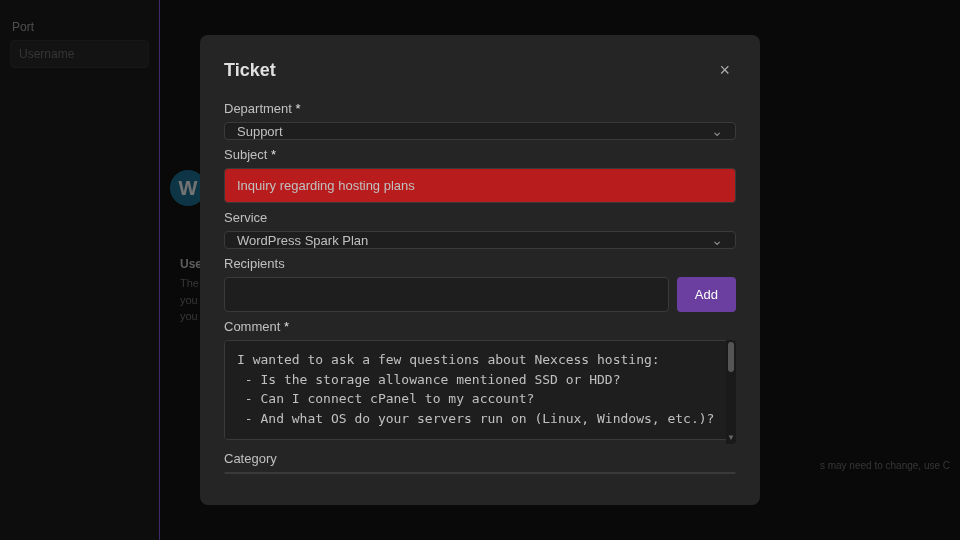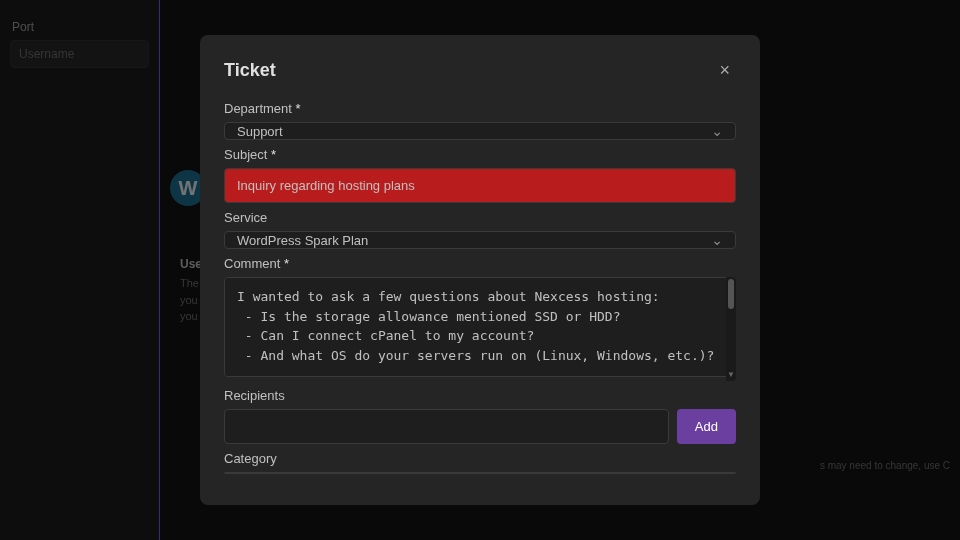--- a/index.html
+++ b/index.html
@@ -301,47 +301,47 @@
 
   <div class="form-group">
     <label class="form-label">Service</label>
     <div class="form-select">
       <span>WordPress Spark Plan</span>
       <span class="chevron">⌄</span>
     </div>
   </div>
 
   <div class="form-group">
+    <label class="form-label">Recipients</label>
+    <div class="recipients-row">
+      <input class="recipients-input" type="text" style="">
+      <button class="add-btn">Add</button>
+    </div>
+  </div>
+
+  <div class="form-group">
     <label class="form-label">
       <span>Comment</span> <span class="required-star">*</span>
     </label>
     <div class="comment-wrapper">
       <textarea class="comment-textarea" style="padding-right: 14px;">I wanted to ask a few questions about Nexcess hosting:
  - Is the storage allowance mentioned SSD or HDD?
  - Can I connect cPanel to my account?
  - And what OS do your servers run on (Linux, Windows, etc.)?
 
 Thanks for your assistance!</textarea>
       <div class="scrollbar-track">
         <div class="scrollbar-arrow up">▲</div>
         <div class="scrollbar-thumb"></div>
         <div class="scrollbar-arrow dn">▼</div>
       </div>
     </div>
   </div>
 
   <div class="form-group">
-    <label class="form-label">Recipients</label>
-    <div class="recipients-row">
-      <input class="recipients-input" type="text" style="">
-      <button class="add-btn">Add</button>
-    </div>
-  </div>
-
-  <div class="form-group">
     <label class="form-label">Category</label>
     <div class="form-select">
       
       
     </div>
   </div>
 
 </div>
 
 </body></html>

